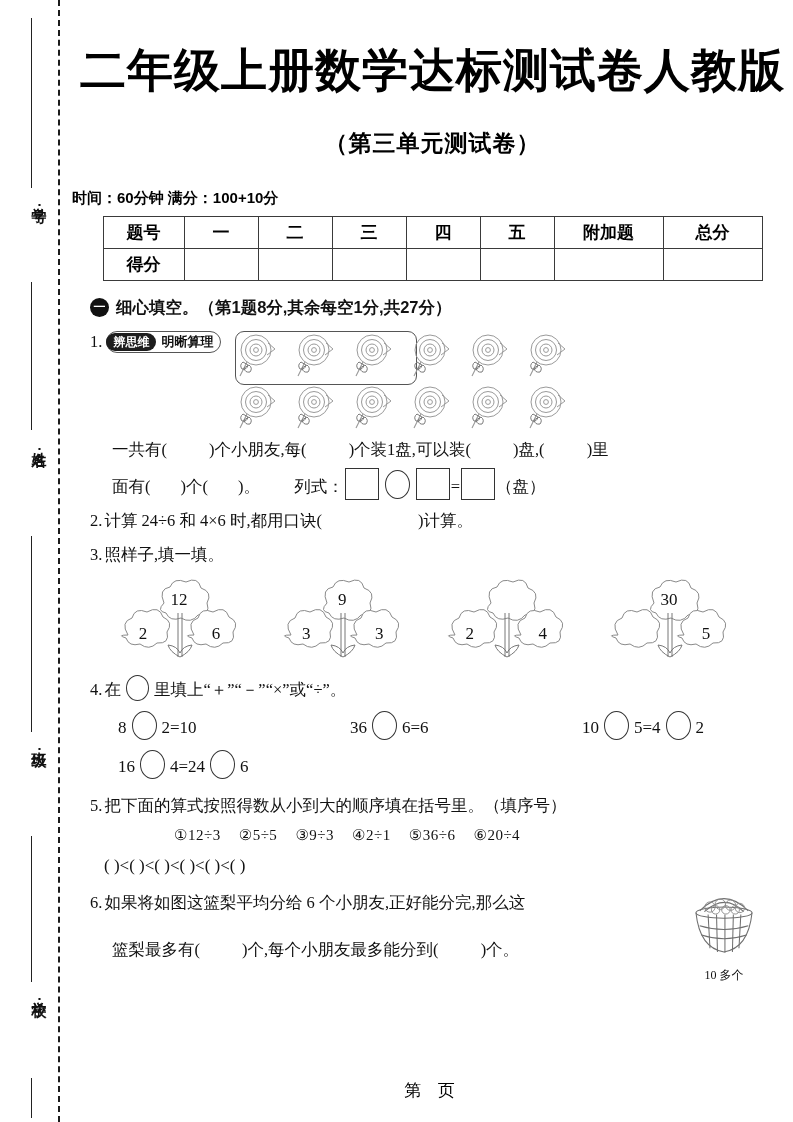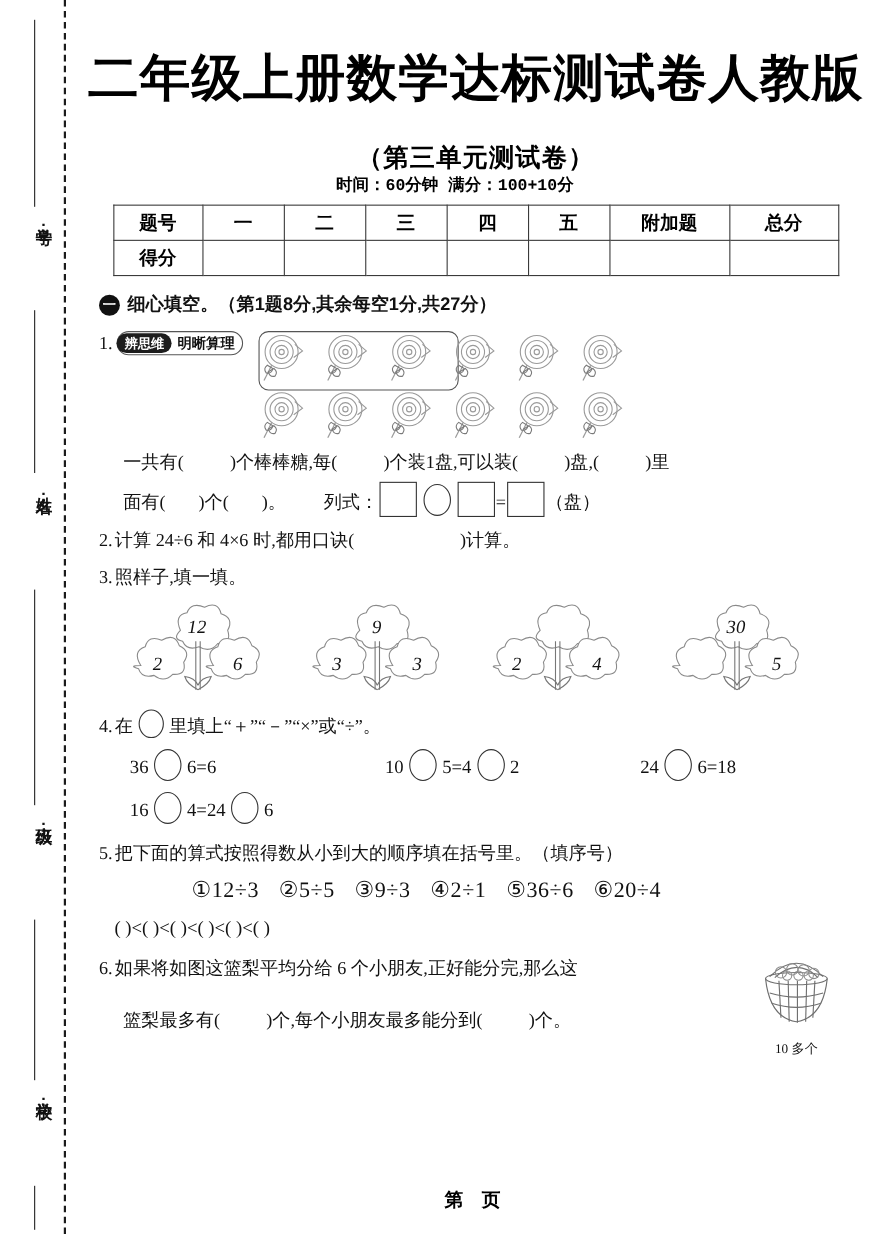--- a/index.html
+++ b/index.html
@@ -79,23 +79,24 @@
     text-align: center;
     font-family: "Liberation Sans", "DejaVu Sans", sans-serif;
     font-weight: bold;
     font-size: 23px;
     letter-spacing: 1px;
     margin-top: 26px;
     color: #000;
   }
 
   .meta-line {
-    text-align: center;
+    text-align: left;
     padding-right: 38px;
-    font-family: Liberation Mono, monospace;
+    margin-top: 30px;
+    font-family: Liberation Sans, sans-serif;
     font-size: 15px;
     font-weight: 600;
     color: #000;
   }
 
   
   .score-table {
     margin: 8px auto 0 auto;
     width: 660px;
     border-collapse: collapse;
@@ -221,21 +222,21 @@
   }
   .lolli { width: 58px; height: 52px; }
 
   
   .flowers {
     display: flex;
     justify-content: space-between;
     width: 640px;
     margin: 6px 0 0 14px;
   }
-  .flower { width: 150px; height: 92px; position: relative; font-style: italic; }
+  .flower { width: 150px; height: 92px; position: relative; }
   .fnum {
     position: absolute;
     font-family: "Liberation Serif", "DejaVu Serif", serif;
     font-size: 17px;
     color: #111;
     text-align: center;
     width: 34px;
   }
   .fnum.top  { left: 58px; top: 14px; }
   .fnum.left { left: 22px; top: 48px; }
@@ -247,21 +248,21 @@
     grid-template-columns: 232px 232px 1fr;
     row-gap: 9px;
     margin: 8px 0 0 28px;
     font-size: 17px;
   }
   .eq { white-space: nowrap; }
 
   
   .opts {
     margin: 6px 0 0 84px;
-    font-size: 20px;
+    font-size: 15px;
     letter-spacing: 0.5px;
   }
   .opt { margin-right: 18px; white-space: nowrap; }
   .ans-line {
     margin: 6px 0 0 14px;
     font-size: 17px;
     white-space: nowrap;
   }
 
   
@@ -277,21 +278,21 @@
     font-size: 12px;
     font-family: "Liberation Serif", "DejaVu Serif", serif;
     margin-top: 1px;
   }
 
   .footer {
     position: absolute;
     left: 0; right: 0; bottom: 20px;
     text-align: center;
     font-family: "Liberation Sans", "DejaVu Sans", sans-serif;
-    font-weight: bold;
+    font-weight: normal;
     font-size: 17px;
     letter-spacing: 6px;
     color: #000;
   }
 </style>
 </head>
 <body>
 
 <div class="left-strip">
   <div class="dash-line"></div>
@@ -524,21 +525,21 @@
                   <path d="M14 33 q-4 3 -1 7 q5 1 6 -4 z" stroke="#7a7a7a"></path>
                   <path d="M20 36 q4 3 1 7 q-5 1 -6 -4 z" stroke="#7a7a7a"></path>
                 </g>
               </svg>
             </span>
           </span>
         </span>
       </div>
 
       <div class="q-line indent">
-        <span>一共有(</span><span class="gap"></span><span>)个棒棒糖,每(</span><span class="gap"></span><span>)个装1盘,可以装(</span><span class="gap"></span><span>)盘,(</span><span class="gap"></span><span>)里</span>
+        <span>一共有(</span><span class="gap"></span><span>)个小朋友,每(</span><span class="gap"></span><span>)个装1盘,可以装(</span><span class="gap"></span><span>)盘,(</span><span class="gap"></span><span>)里</span>
       </div>
 
       <div class="q-line indent" style="margin-top:6px;">
         <span>面有(</span><span class="gap-sm"></span><span>)个(</span><span class="gap-sm"></span><span>)。</span>
         <span style="display:inline-block;width:26px;"></span>
         <span>列式：</span><span class="box"></span><span class="op-circle"></span><span class="box"></span><span>=</span><span class="box"></span><span>（盘）</span>
       </div>
     </div>
 
     <div class="q">
@@ -624,24 +625,24 @@
           <span class="fnum left"></span>
           <span class="fnum right">5</span>
         </div>
       </div>
     </div>
 
     <div class="q" style="margin-top:10px;">
       <span class="qnum">4.</span><span>在</span><span class="op-circle sm"></span><span>里填上“＋”“－”“×”或“÷”。</span>
 
       <div class="eq-grid">
+        <div class="eq"><span>8</span><span class="op-circle"></span><span>2</span><span>=10</span></div>
         <div class="eq"><span>36</span><span class="op-circle"></span><span>6</span><span>=6</span></div>
         <div class="eq"><span>10</span><span class="op-circle"></span><span>5</span><span>=4</span><span class="op-circle"></span><span>2</span></div>
 
-        <div class="eq"><span>24</span><span class="op-circle"></span><span>6</span><span>=18</span></div>
         <div class="eq"><span>16</span><span class="op-circle"></span><span>4</span><span>=24</span><span class="op-circle"></span><span>6</span></div>
       </div>
     </div>
 
     <div class="q" style="margin-top:12px;">
       <span class="qnum">5.</span><span>把下面的算式按照得数从小到大的顺序填在括号里。（填序号）</span>
 
       <div class="opts">
         <span class="opt">①12÷3</span><span class="opt">②5÷5</span><span class="opt">③9÷3</span><span class="opt">④2÷1</span><span class="opt">⑤36÷6</span><span class="opt">⑥20÷4</span>
       </div>

